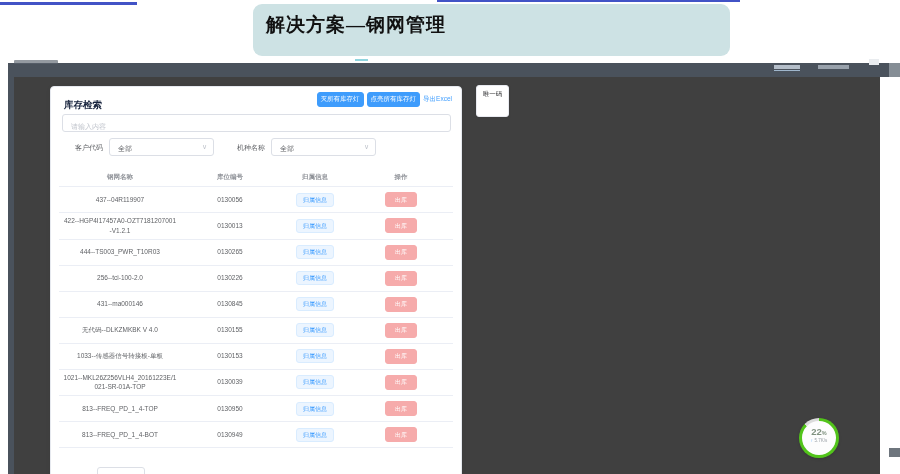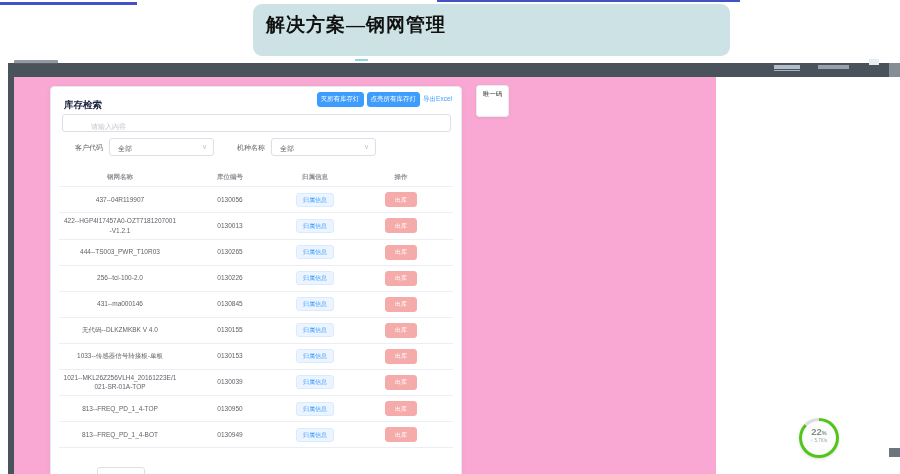--- a/index.html
+++ b/index.html
@@ -11,21 +11,21 @@
   .line-a { position:absolute; left:0; top:2px; width:137px; height:3px; background:#4253c6; }
   .line-b { position:absolute; left:437px; top:0; width:303px; height:2px; background:#4253c6; }
 
   
   .banner { position:absolute; left:253px; top:4px; width:477px; height:52px;
             background:#cde2e4; border-radius:9px;text-align:right; }
   .banner-title { position:absolute; left:13px; top:8px; font-family:"Liberation Serif", serif;
             font-size:19px; font-weight:700; color:#111; letter-spacing:1px; }
 
   
-  .app { position:absolute; left:8px; top:63px; width:708px; height:411px; background:#f9a8d4; }
+  .app { position:absolute; left:8px; top:63px; width:872px; height:411px; background:#404040; }
   .titlebar { position:absolute; left:0; top:0; width:881px; height:14px; background:#4a525c; }
   .titlebar-endcap { position:absolute; left:881px; top:0; width:11px; height:14px; background:#858d95; }
   .left-edge { position:absolute; left:0; top:0; width:6px; height:411px; background:#4a525c; }
   .tb-text-left { position:absolute; left:6px; top:-3px; width:44px; height:4px;
                   background:rgba(90,100,110,.65); border-radius:1px; }
   .tb-link-1 { position:absolute; left:766px; top:2px; width:26px; height:4px; background:#b4bec9; }
   .tb-link-1:after { content:""; position:absolute; left:0; top:5px; width:26px; height:1px; background:#9fb6cc; }
   .tb-link-2 { position:absolute; left:810px; top:2px; width:31px; height:4px; background:#98a1ab; }
   .tb-icon { position:absolute; left:861px; top:-4px; width:10px; height:6px; background:#e9ecef; }
   .teal-dash { position:absolute; left:347px; top:-4px; width:13px; height:2px; background:#8fd4de; }
@@ -34,21 +34,21 @@
   .card { position:absolute; left:42px; top:23px; width:412px; height:400px;
           background:#fff; border:1px solid #e6e9ef; border-radius:4px;
           box-shadow:0 1px 5px rgba(0,0,0,.06); }
   .card-head { position:relative; height:24px; padding:7px 9px 0 13px; }
   .card-title { font-size:9.5px; font-weight:700; color:#17233d; }
   .head-actions { position:absolute; right:9px; top:5px; display:flex; align-items:center; gap:3px; }
   .btn-primary { background:#3e9cfc; color:#fff; border:1px solid #3e9cfc; border-radius:3px;
                  font-size:6.5px; line-height:1; padding:3px 3px; font-family:inherit; cursor:pointer; }
   .link-export { color:#409eff; font-size:6.5px; cursor:pointer; }
   .search-input { position:relative; margin:3px 10px 0 11px; height:18px;
-                  border:1px solid #dcdfe6; border-radius:3px;padding-left:20px; }
+                  border:1px solid #dcdfe6; border-radius:3px; }
   .search-input input { width:100%; height:100%; border:none; outline:none; background:transparent;
                   font-size:7px; color:#606266; padding:0 8px; font-family:inherit; }
   .search-input input::placeholder { color:#c0c4cc; }
   .filters { position:relative; height:28px; margin-top:3px; }
   .flabel { position:absolute; top:8px; font-size:7px; color:#606266; }
   .flabel.l1 { left:24px; } .flabel.l2 { left:186px; }
   .select { position:absolute; top:3px; height:18px; border:1px solid #dcdfe6; border-radius:3px;
             background:#fff; cursor:pointer; }
   .select.s1 { left:58px; width:105px; } .select.s2 { left:220px; width:105px; }
   .select .val { position:absolute; left:8px; top:5px; font-size:7px; color:#606266; }

